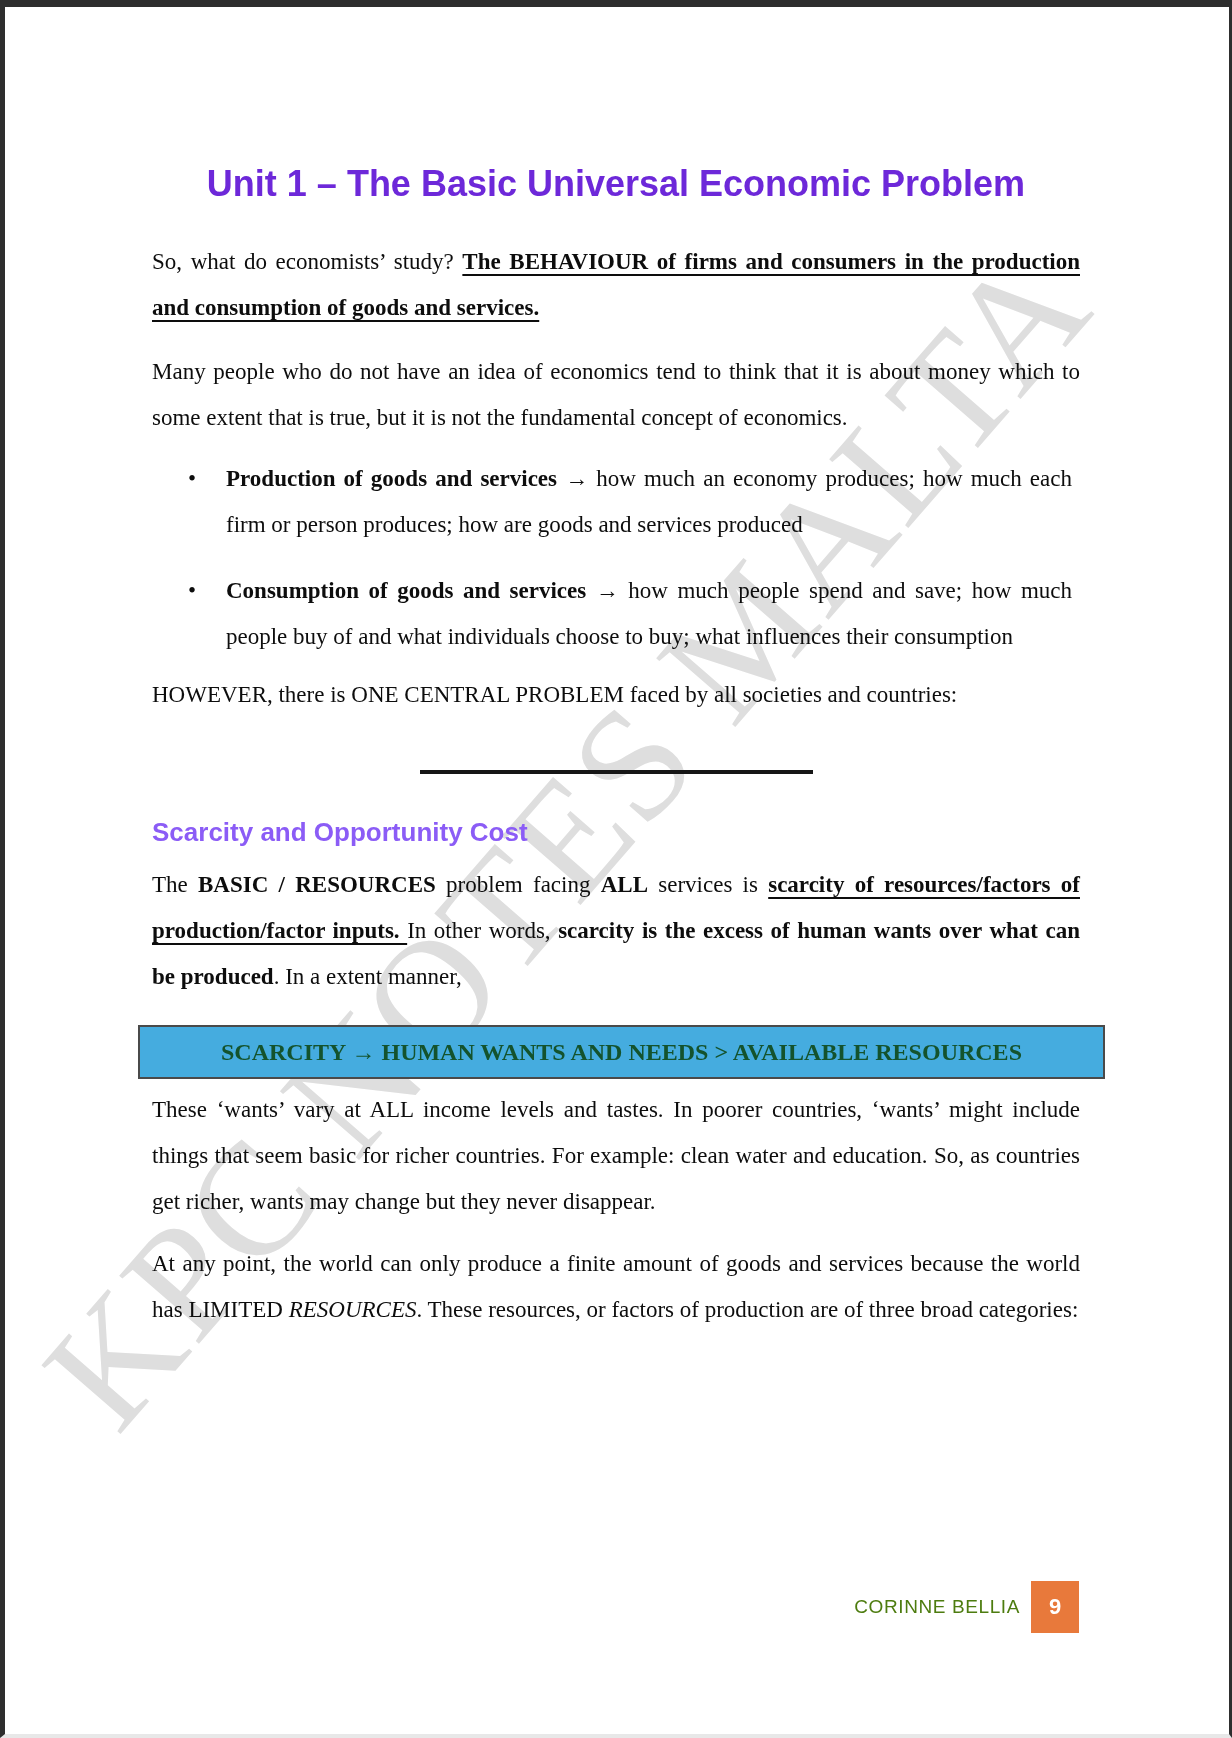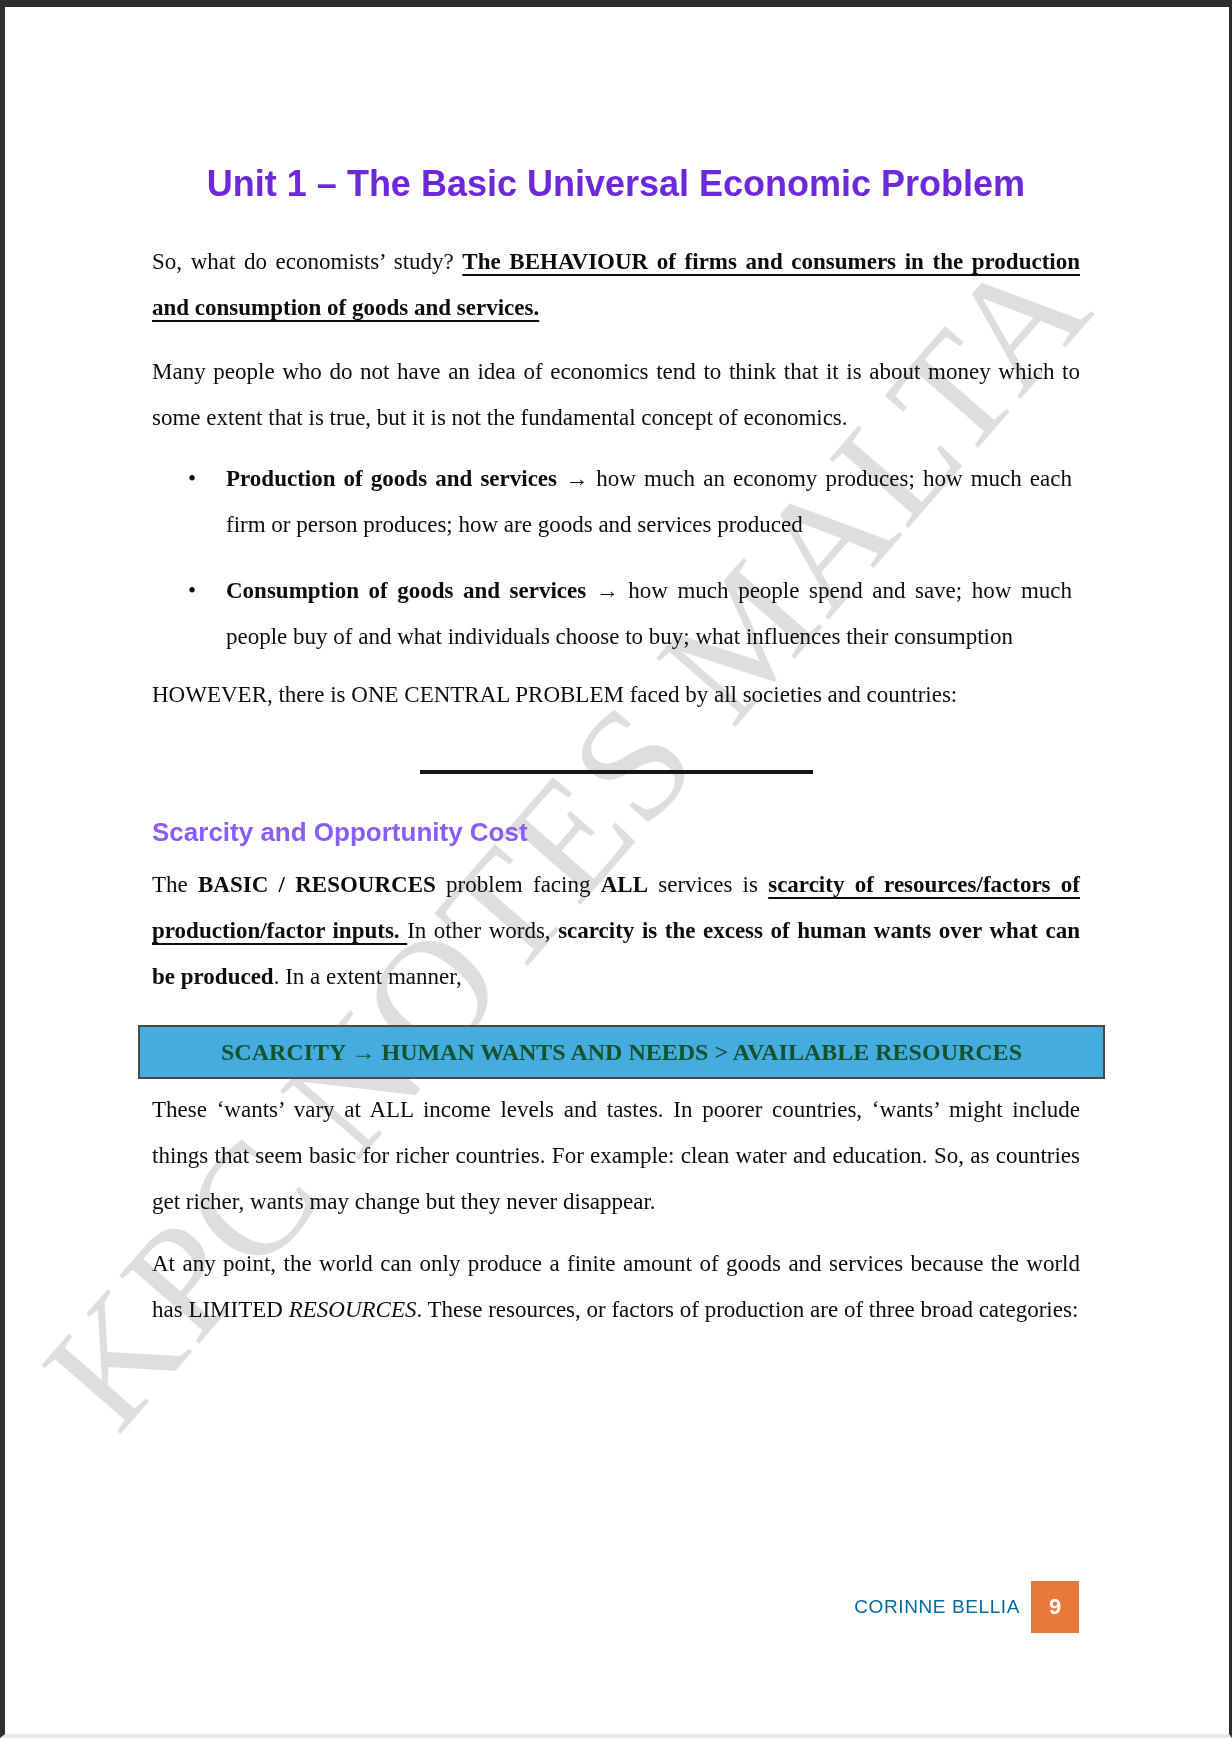--- a/index.html
+++ b/index.html
@@ -124,21 +124,21 @@
     right: 150px; bottom: 101px;
     display: flex;
     align-items: center;
     gap: 11px;
     z-index: 1;
   }
   .footer-author {
     font-family: "Liberation Sans", sans-serif;
     font-size: 19px;
     letter-spacing: 0.6px;
-    color: #0369a1;
+    color: #4d7c0f;
   }
   .page-badge {
     width: 48px; height: 52px;
     background: #e8793b;
     color: #ffffff;
     font-family: "Liberation Sans", sans-serif;
     font-size: 22px;
     font-weight: bold;
     display: flex;
     align-items: center;

